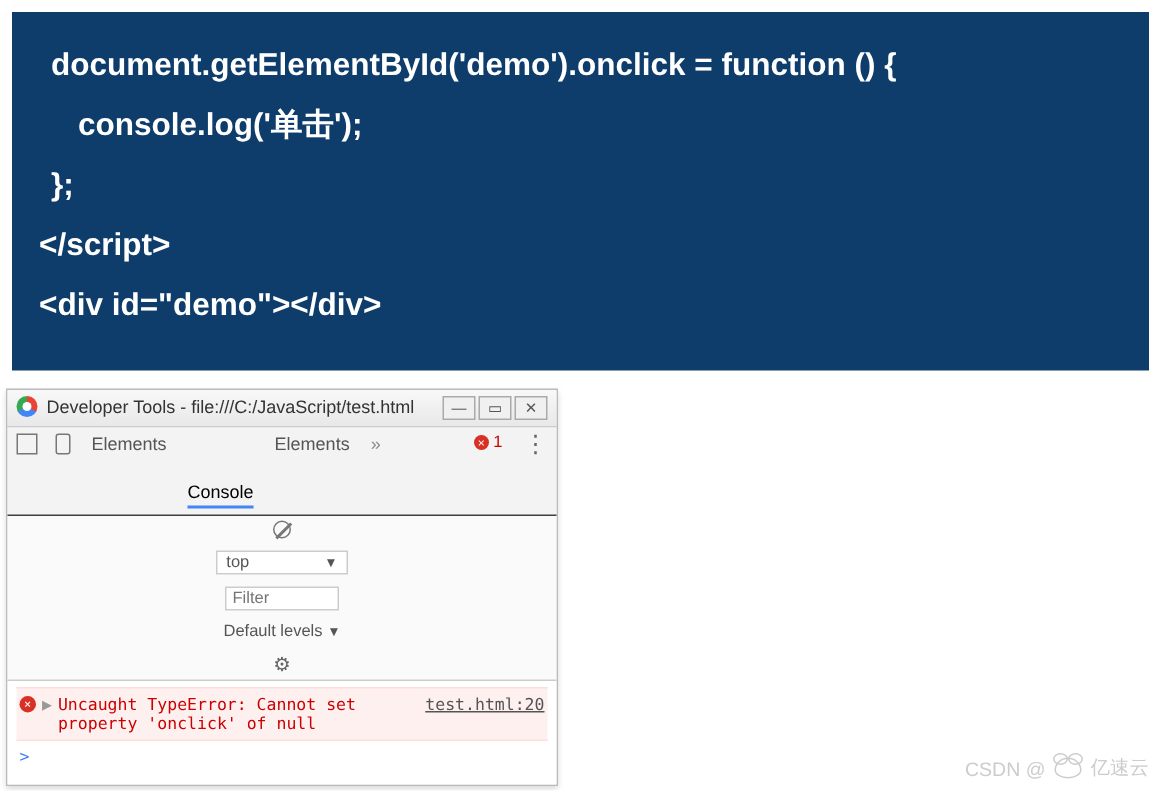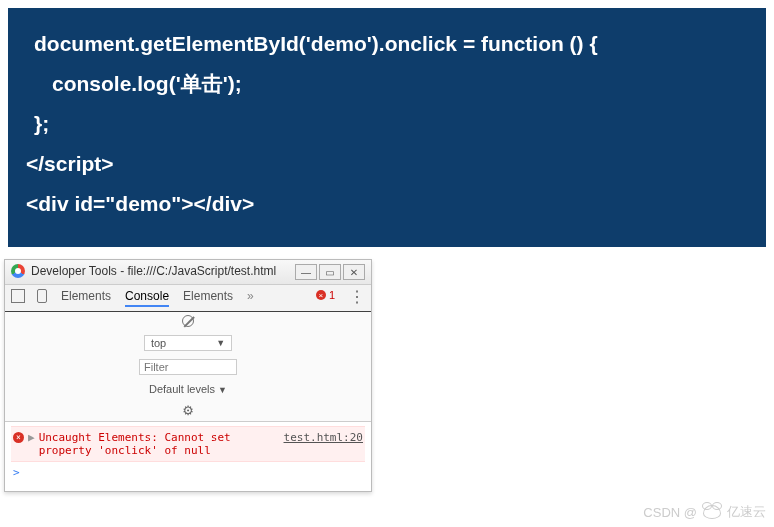--- a/index.html
+++ b/index.html
@@ -80,21 +80,21 @@
     .dt-tabs {
       display: flex;
       align-items: flex-start;
       background: #f3f3f3;
       border-bottom: 1px solid #404040;
       padding: 4px 6px;
       gap: 14px;
       font-size: 12px;
       color: #555;
     }
-    .dt-tabs .active { color: #000; border-bottom: 2px solid #4285f4; padding-bottom: 2px; }
+    .dt-tabs .active { color: #000; border-bottom: 2px solid #4285f4; padding-bottom: 2px; margin-top: 32px; }
     .dock-icon, .device-icon {
       width: 14px; height: 14px;
       border: 1.5px solid #777;
       display: inline-block;
     }
     .device-icon { width: 10px; height: 14px; border-radius: 2px; position: relative; margin-left: -2px;}
     .chev { color: #888; }
     .spacer { flex: 1; }
     .err-badge {
       display: inline-flex; align-items: center; gap: 3px;
@@ -123,21 +123,21 @@
       position: relative; display: inline-block;
     }
     .no-icon::after {
       content: ''; position: absolute; width: 14px; height: 1.5px;
       background: #777; transform: rotate(-45deg); top: 5px; left: -1px;
     }
     .dt-filter select, .dt-filter input {
       font-size: 11px; border: 1px solid #ccc; background: #fff;
       padding: 1px 4px;
     }
-    .filter-input { width: 98px; }
+    .filter-input { width: 76px; }
     .top-sel {
       border: 1px solid #ccc; background: #fff;
       padding: 1px 6px; display: flex; align-items: center; gap: 50px;
     }
     .tri { font-size: 9px; color: #555; }
     .gear-icon { color: #666; font-size: 13px; }
 
     .dt-console {
       background: #fff;
       padding: 4px 6px 8px;
@@ -243,21 +243,21 @@
       <span class="tri">▼</span>
     </span>
     <span class="gear-icon">⚙</span>
   </div>
 
   <div class="dt-console">
     <div class="err-row">
       <span class="err-icon">×</span>
       <span class="err-chev">▶</span>
       <div class="err-msg">
-        <div>Uncaught Elements: Cannot set</div>
+        <div>Uncaught TypeError: Cannot set</div>
         <div>property 'onclick' of null</div>
       </div>
       <a class="err-src">test.html:20</a>
     </div>
     <div class="prompt-row">&gt;</div>
   </div>
 </div>
 
 <div class="watermark">
   <span>CSDN @</span>

